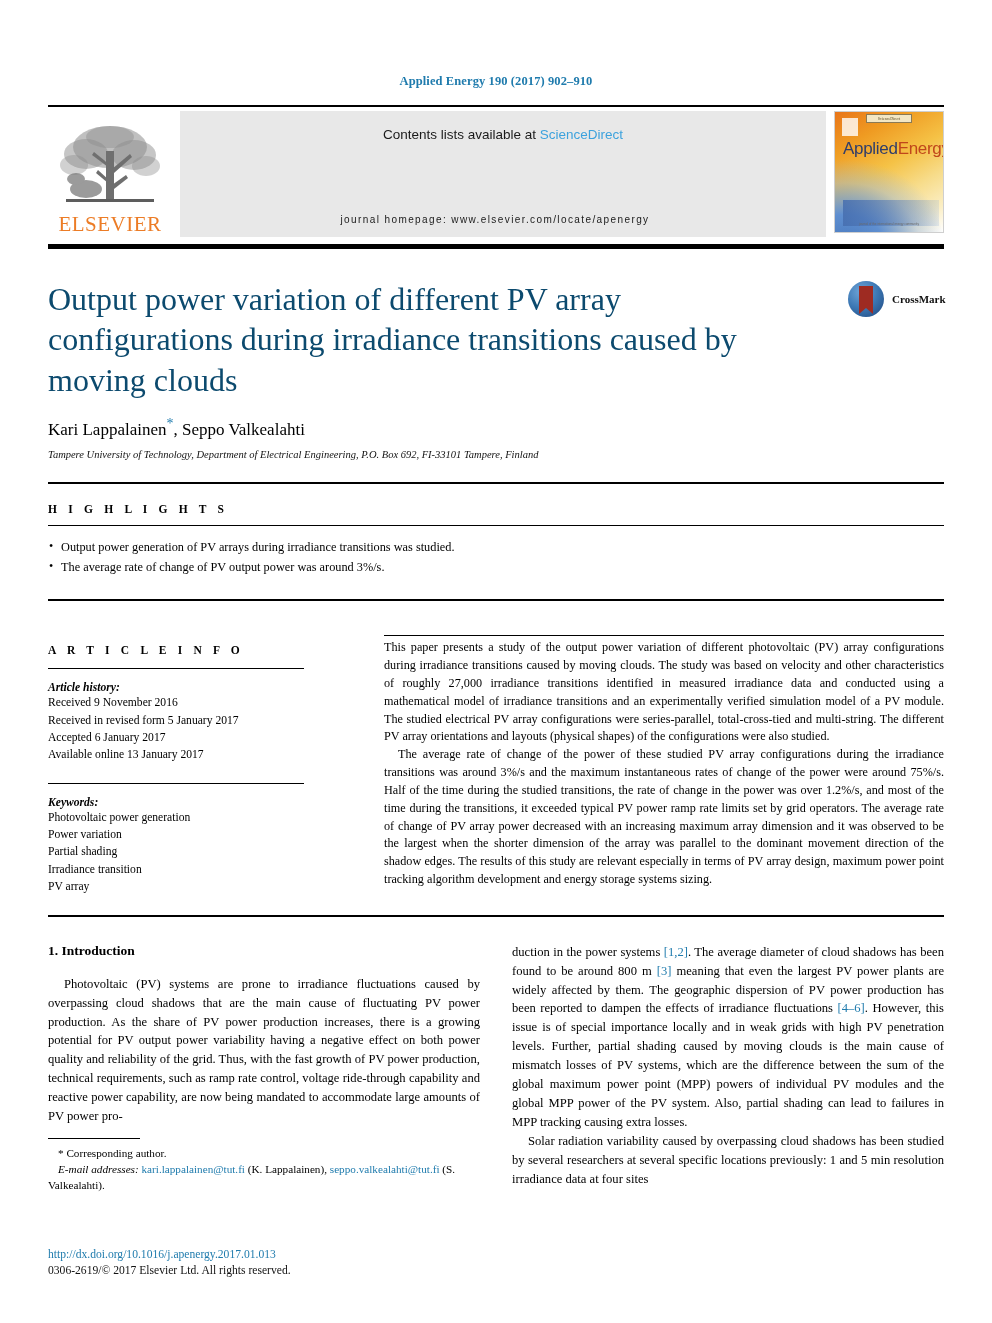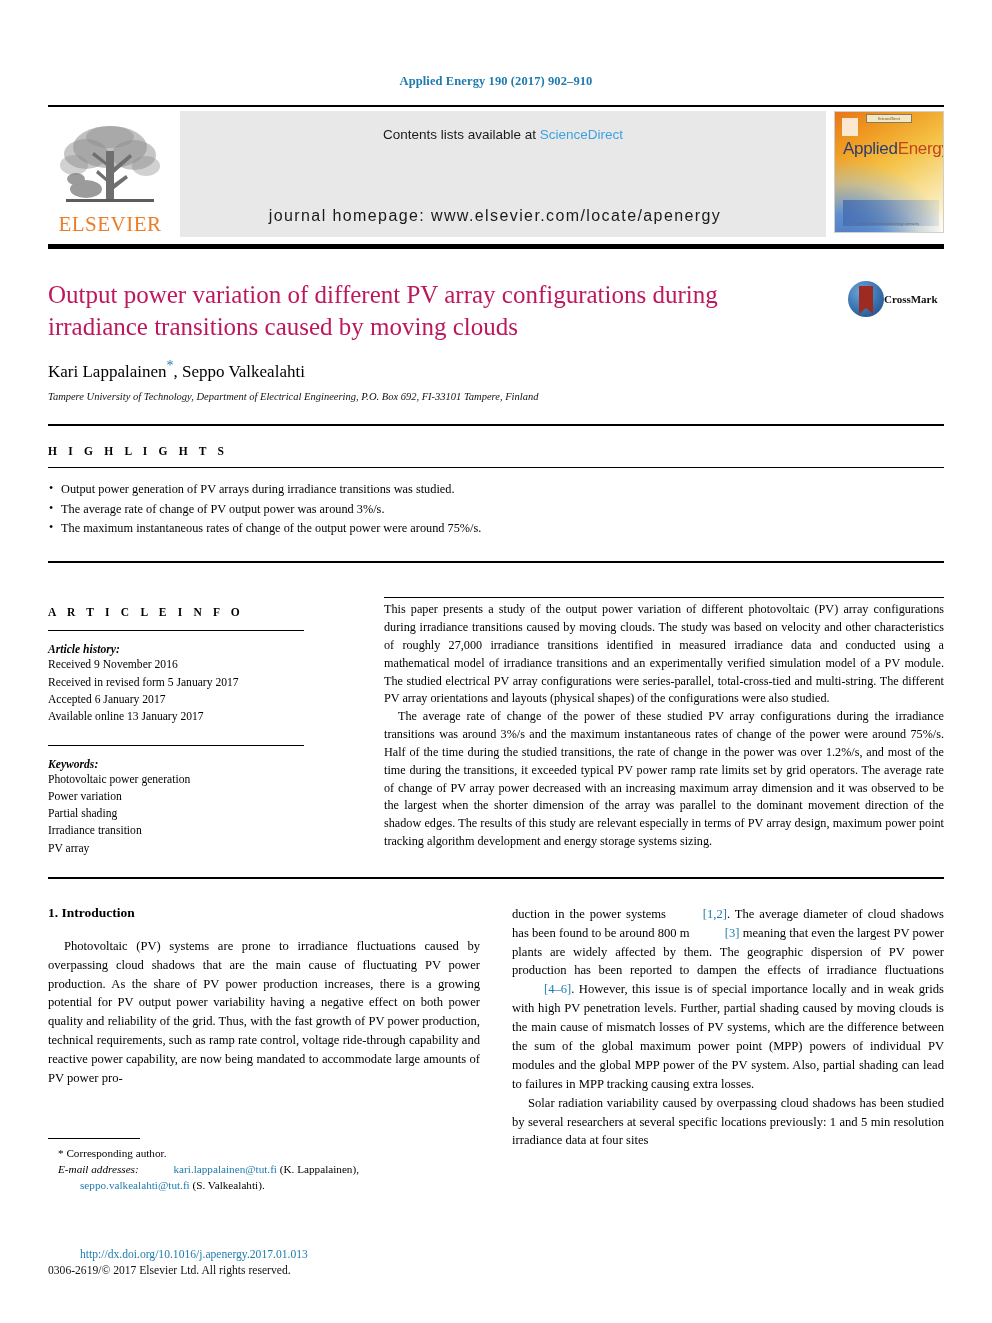--- a/index.html
+++ b/index.html
@@ -94,21 +94,21 @@
     font-family: "Liberation Serif", serif;
     color: #1a1a1a;
     letter-spacing: 0.3px;
   }
   .homepage-line {
     position: absolute;
     bottom: 12px;
     left: 0;
     right: 16px;
     text-align: center;
-    font-size: 16px;
+    font-size: 10px;
     font-family: "Liberation Sans", sans-serif;
     letter-spacing: 1.4px;
     color: #1a1a1a;
   }
   .cover-thumb {
     width: 108px;
     flex: 0 0 108px;
     height: 120px;
     position: relative;
     overflow: hidden;
@@ -174,24 +174,24 @@
     margin-top: 7px;
   }
 
   
   .title-block {
     margin-top: 30px;
     position: relative;
     min-height: 112px;
   }
   .paper-title {
-    font-size: 25px;
+    font-size: 32px;
     line-height: 1.26;
     font-family: "Liberation Serif", serif;
-    color: #be185d;
+    color: #0c4a6e;
     width: 740px;
     margin-top: 20px;
   }
   .authors {
     margin-top: 16px;
     font-size: 17px;
     font-family: "Liberation Serif", serif;
   }
   .authors .star { color: #1f7bad; font-size: 14px; vertical-align: super; }
   .affiliation {
@@ -201,21 +201,21 @@
     color: #111;
     font-family: "Liberation Serif", serif;
   }
   .crossmark {
     position: absolute;
     right: 0;
     top: 2px;
     width: 96px;
     display: flex;
     align-items: center;
-    gap: 0;
+    gap: 8px;
   }
   .cm-badge {
     width: 36px; height: 36px;
     border-radius: 50%;
     background: radial-gradient(circle at 36% 30%, #6fa5d8 0%, #3c78b4 48%, #2a5a93 78%, #1d4371 100%);
     position: relative;
     flex: 0 0 36px;
   }
   .cm-ribbon {
     position: absolute;
@@ -345,21 +345,20 @@
     font-size: 12.6px;
     line-height: 1.5;
     text-align: justify;
     hyphens: auto;
   }
   .body-col p.first { text-indent: 16px; }
   .body-col p.cont { text-indent: 16px; }
   a, .link {
     color: #1f7bad;
     text-decoration: none;
-    margin-left: 32px;
   }
 
   
   .footnote {
     position: absolute;
     left: 48px;
     top: 1138px;
     width: 432px;
   }
   .footnote-rule {
@@ -462,21 +461,20 @@
         <div class="cm-label">CrossMark</div>
       </div>
     </div>
 
     <div class="rule-top-section"></div>
     <div class="sec-caps">H I G H L I G H T S</div>
     <div class="rule-thin"></div>
     <ul class="highlights-list">
       <li>Output power generation of PV arrays during irradiance transitions was studied.</li>
       <li>The average rate of change of PV output power was around 3%/s.</li>
-      <li>The maximum instantaneous rates of change of the output power were around 75%/s.</li>
     </ul>
 
     <div class="rule-top-section"></div>
     <div class="info-abstract">
 
       <div class="col-info">
         <div class="sec-caps" style="margin-top:19px;">A R T I C L E   I N F O</div>
         <div class="rule-info"></div>
         <div class="subhead-italic">Article history:</div>
         <div class="info-line">Received 9 November 2016</div>

